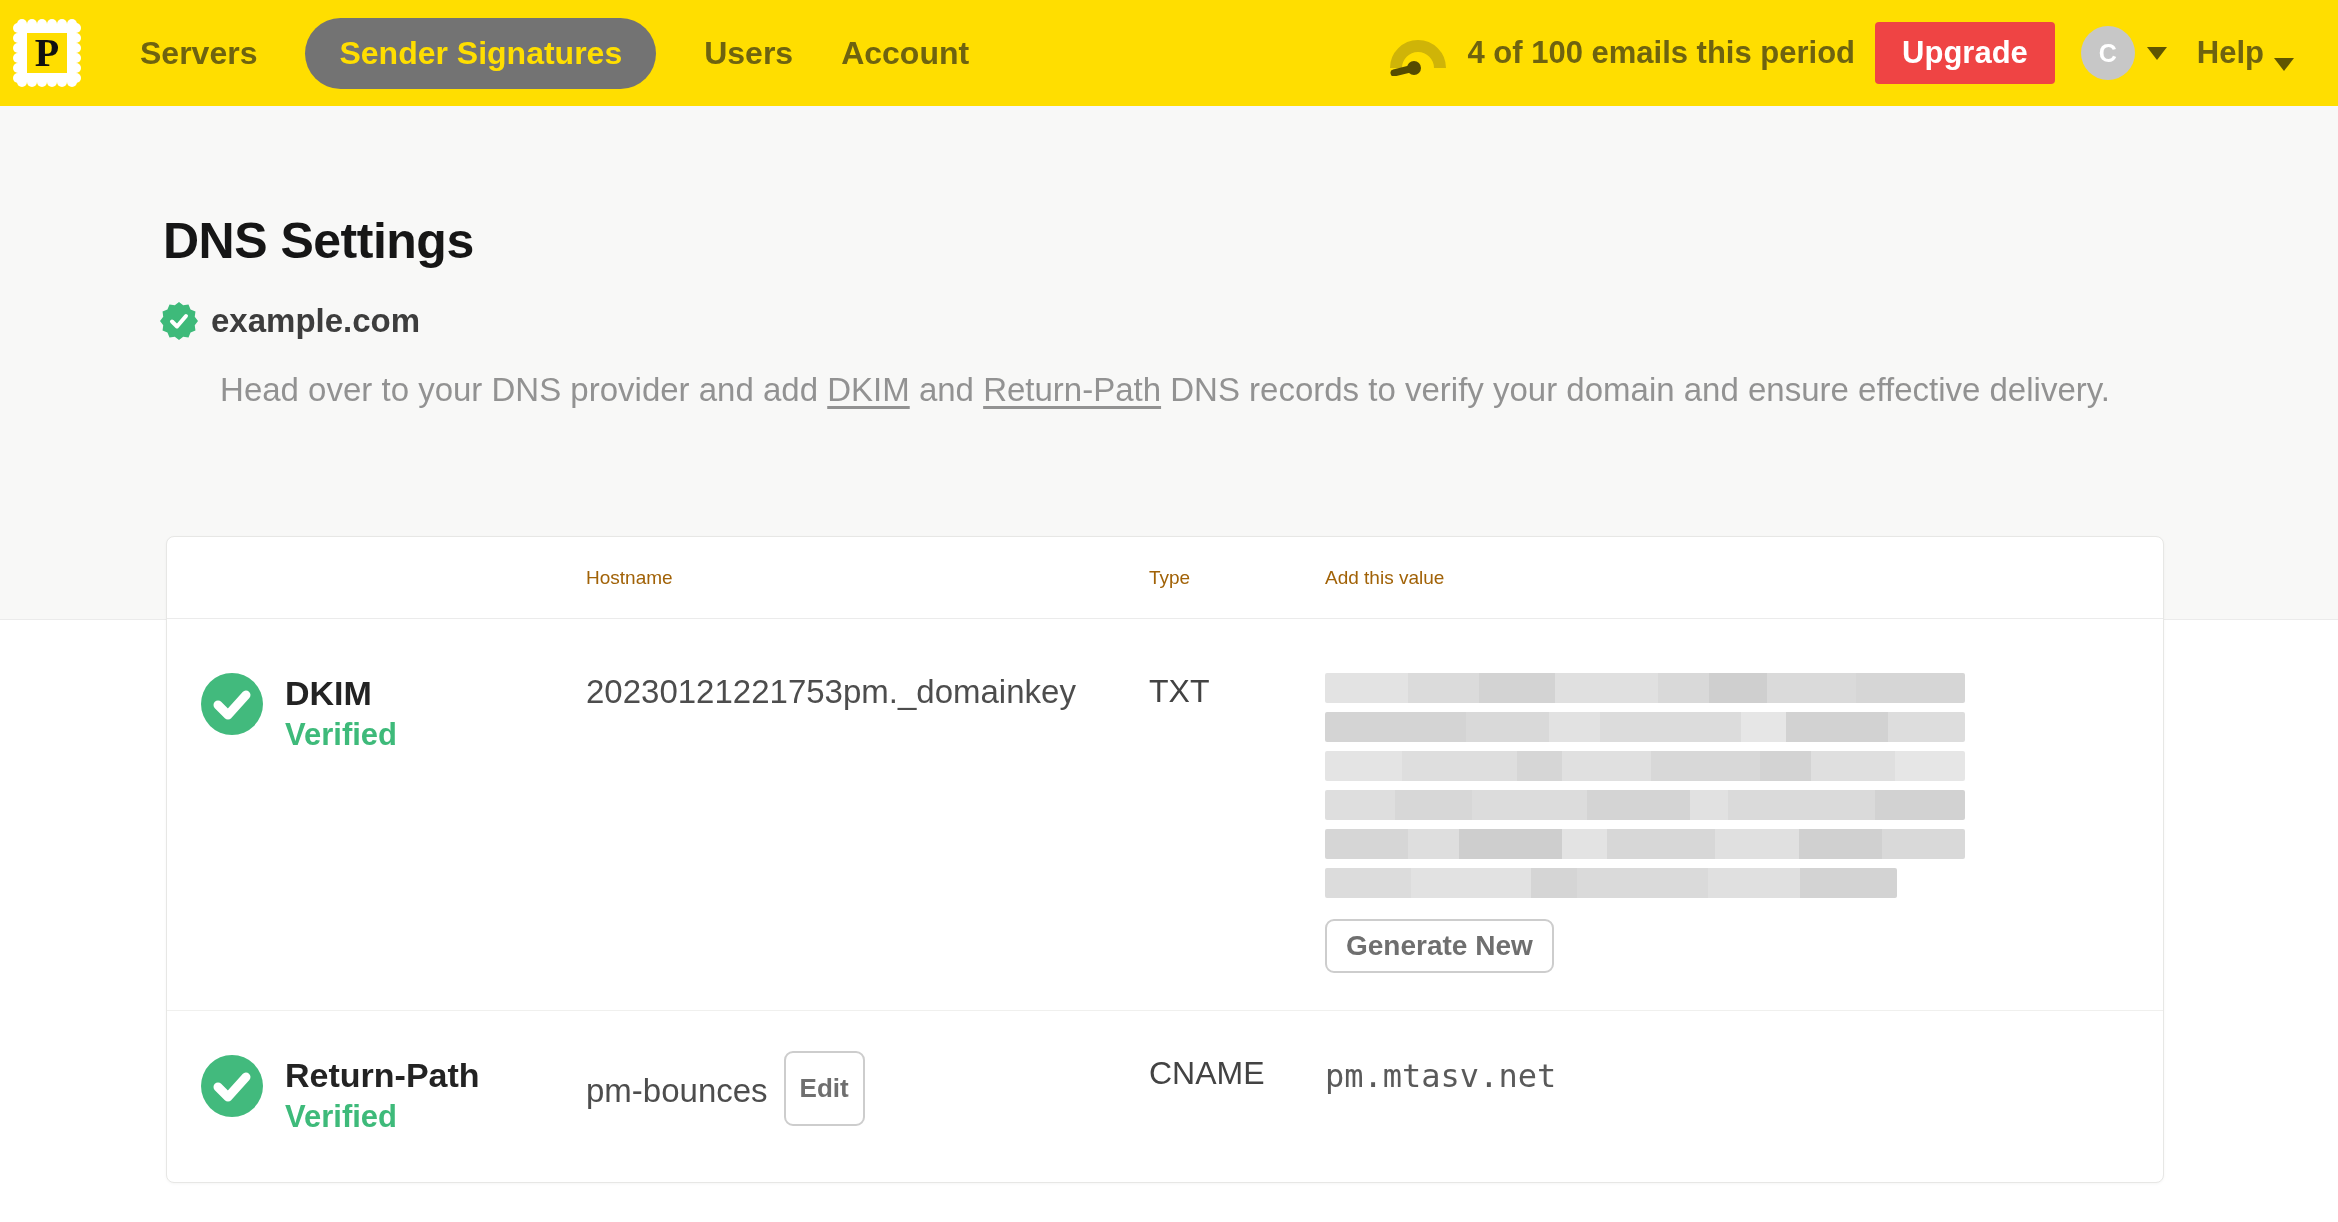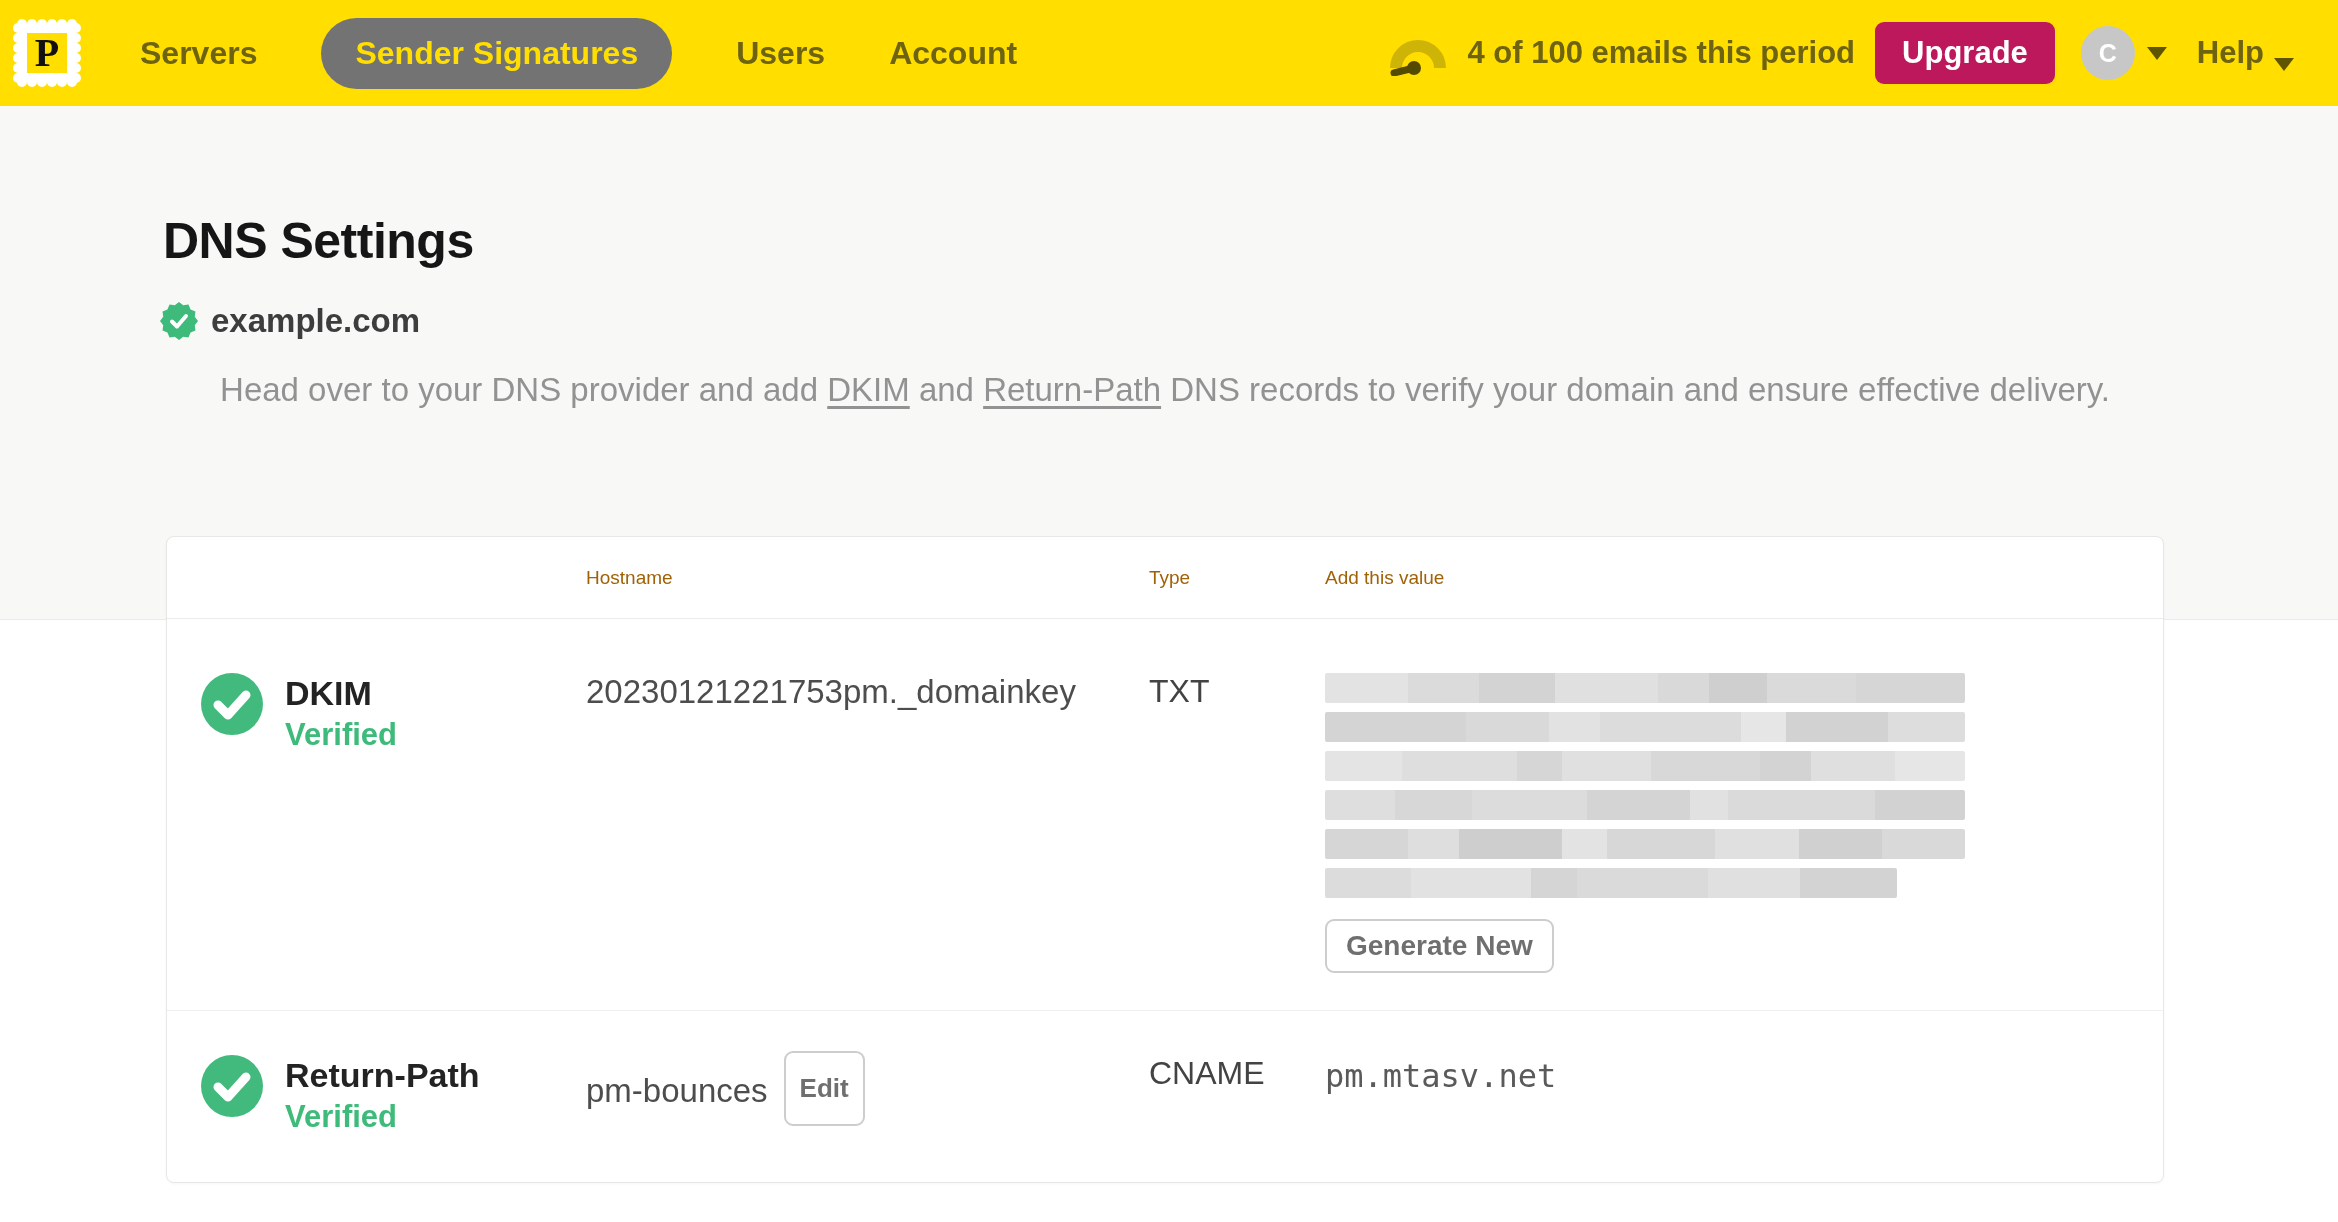--- a/index.html
+++ b/index.html
@@ -4,27 +4,27 @@
 <style>
   * { margin:0; padding:0; box-sizing:border-box; }
   html,body { width:2338px; height:1222px; }
   body { font-family:"Liberation Sans", sans-serif; background:#f8f8f7; overflow:hidden; }
   .page { position:relative; width:2338px; height:1222px; background:#f8f8f7; }
 
   
   .navbar { position:absolute; top:0; left:0; width:100%; height:106px; background:#ffde00;
             display:flex; align-items:center; padding:0 44px 0 10px; z-index:5; }
   .logo { width:74px; height:74px; flex:0 0 auto; }
-  .nav-items { display:flex; align-items:center; margin-left:56px; gap:64px; }
+  .nav-items { display:flex; align-items:center; margin-left:56px; gap:48px; }
   .nav-link { font-size:32px; font-weight:bold; color:#6e6310; cursor:pointer; white-space:nowrap; }
   .nav-pill { background:#737373; color:#ffde00; padding:17px 34px; border-radius:999px; }
   .nav-right { margin-left:auto; display:flex; align-items:center; gap:20px; }
   .usage-text { font-size:31px; font-weight:bold; color:#6e6310; white-space:nowrap; }
-  .upgrade-btn { background:#be185d; color:#ffffff; font-size:31px; font-weight:bold;
-                 padding:13px 27px; border-radius:9px; border:none; cursor:pointer;
+  .upgrade-btn { background:#ef4444; color:#ffffff; font-size:31px; font-weight:bold;
+                 padding:13px 27px; border-radius:4px; border:none; cursor:pointer;
                  font-family:"Liberation Sans", sans-serif; }
   .avatar-wrap { display:flex; align-items:center; gap:12px; margin-left:6px; cursor:pointer; }
   .avatar { width:54px; height:54px; border-radius:50%; background:#c7c7c7; color:#ffffff;
             font-size:25px; font-weight:bold; display:flex; align-items:center; justify-content:center; }
   .caret { width:0; height:0; border-left:10px solid transparent; border-right:10px solid transparent;
            border-top:13px solid #5f5500; }
   .help-wrap { display:flex; align-items:flex-end; gap:10px; margin-left:10px; cursor:pointer; }
 
   
   .lower-bg { position:absolute; top:619px; left:0; width:100%; height:603px;

